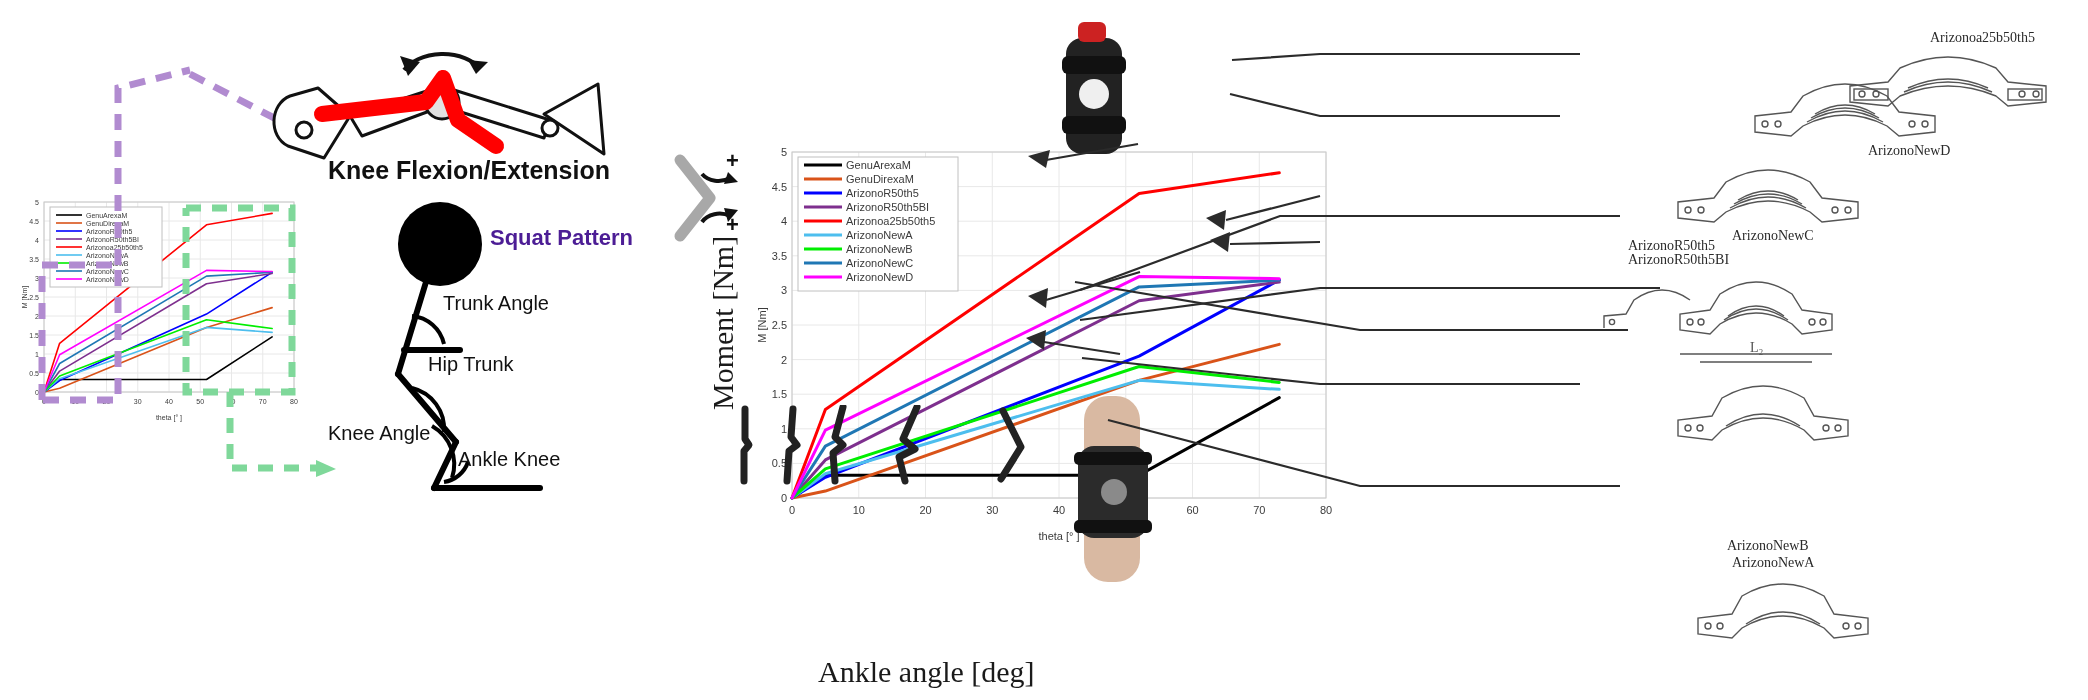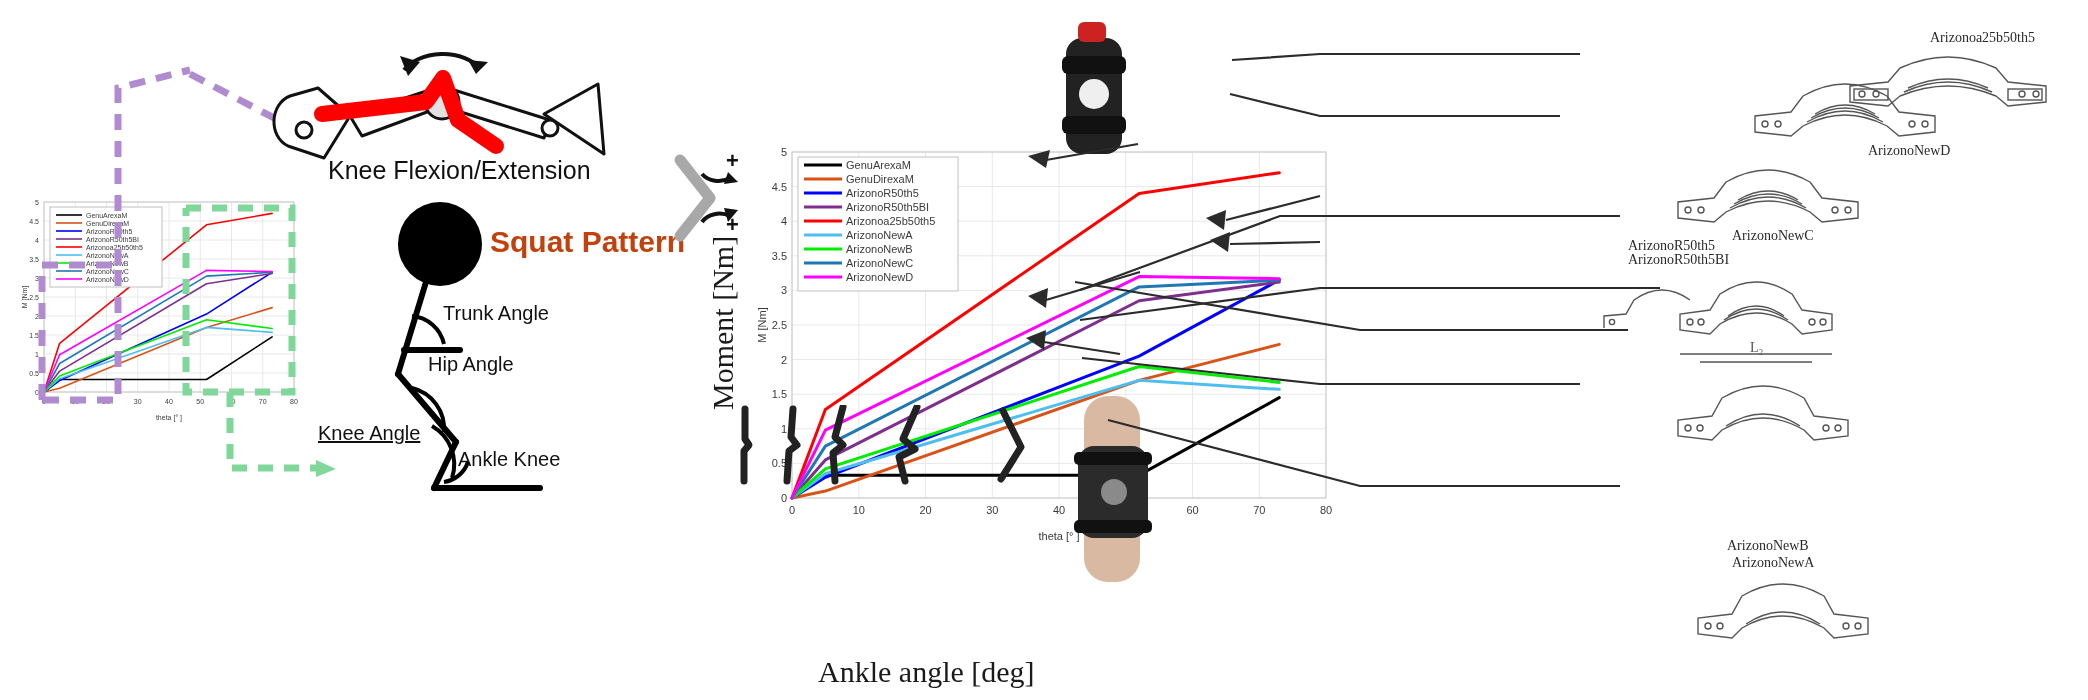--- a/index.html
+++ b/index.html
@@ -1,21 +1,21 @@
 <!DOCTYPE html>
 <html><head>
 <meta charset="utf-8">
 <style>
   html,body{margin:0;padding:0;background:#ffffff;}
   body{width:2088px;height:700px;position:relative;overflow:hidden;
        font-family:"Liberation Sans",sans-serif;color:#000;}
   .abs{position:absolute;}
   svg{display:block;}
-  .ttl-knee{font-family:"Liberation Sans",sans-serif;font-size:25px;font-weight:400;color:#111;white-space:nowrap;}
-  .ttl-squat{font-family:"Liberation Sans",sans-serif;font-size:30px;font-weight:bold;color:#c2410c;white-space:nowrap;}
+  .ttl-knee{font-family:"Liberation Sans",sans-serif;font-size:25px;font-weight:700;color:#111;white-space:nowrap;}
+  .ttl-squat{font-family:"Liberation Sans",sans-serif;font-size:22px;font-weight:bold;color:#4c1d95;white-space:nowrap;}
   .lbl-seg{font-family:"Liberation Sans",sans-serif;font-size:20px;color:#111;white-space:nowrap;}
   .axis-big{font-family:"Liberation Serif",serif;font-size:30px;color:#1a1a1a;white-space:nowrap;}
   .axis-big.rot{transform:rotate(-90deg);transform-origin:0 0;}
   .cadlbl{font-family:"Liberation Serif",serif;font-size:14px;color:#2a2a2a;white-space:nowrap;}
   .tick{font-family:"Liberation Sans",sans-serif;fill:#3b3b3b;}
   .axlabel{font-family:"Liberation Sans",sans-serif;fill:#3b3b3b;}
   .leg-txt{font-family:"Liberation Sans",sans-serif;fill:#3b3b3b;}
   .plus{font-family:"Liberation Sans",sans-serif;font-size:22px;font-weight:bold;color:#111;}
 </style>
 </head>
@@ -144,23 +144,23 @@
     <path d="M64,154 L120,154"></path>
   </g>
   <g stroke="#000" stroke-width="4" fill="none">
     <path d="M72,120 A36,36 0 0,1 104,148"></path>
     <path d="M72,192 A42,42 0 0,1 104,236"></path>
     <path d="M92,230 A44,44 0 0,1 112,282"></path>
     <path d="M104,286 A30,30 0 0,0 128,266"></path>
   </g>
 </svg>
 <div class="abs ttl-squat" style="left:490px;top:225px;">Squat Pattern</div>
-<div class="abs lbl-seg" style="left:443px;top:292px;margin-top:10px;">Trunk Angle</div>
-<div class="abs lbl-seg" style="left:428px;top:353px;">Hip Angle</div>
-<div class="abs lbl-seg" style="left:318px;top:422px;text-decoration:underline;">Knee Angle</div>
+<div class="abs lbl-seg" style="left:443px;top:292px;">Trunk Angle</div>
+<div class="abs lbl-seg" style="left:428px;top:353px;">Hip Trunk</div>
+<div class="abs lbl-seg" style="left:328px;top:422px;">Knee Angle</div>
 <div class="abs lbl-seg" style="left:458px;top:448px;">Ankle Knee</div>
 
 <svg class="abs" style="left:668px;top:150px;width:90px;height:96px;">
   <path d="M12,10 L42,48 L12,86" stroke="#a8a8a8" stroke-width="11" fill="none" stroke-linecap="round" stroke-linejoin="round"></path>
   <g stroke="#111" stroke-width="4" fill="none">
     <path d="M34,24 A20,16 0 0,0 62,28"></path>
     <path d="M34,72 A20,16 0 0,1 62,66"></path>
   </g>
   <polygon points="60,22 70,32 56,34" fill="#111"></polygon>
   <polygon points="60,72 70,60 56,58" fill="#111"></polygon>

